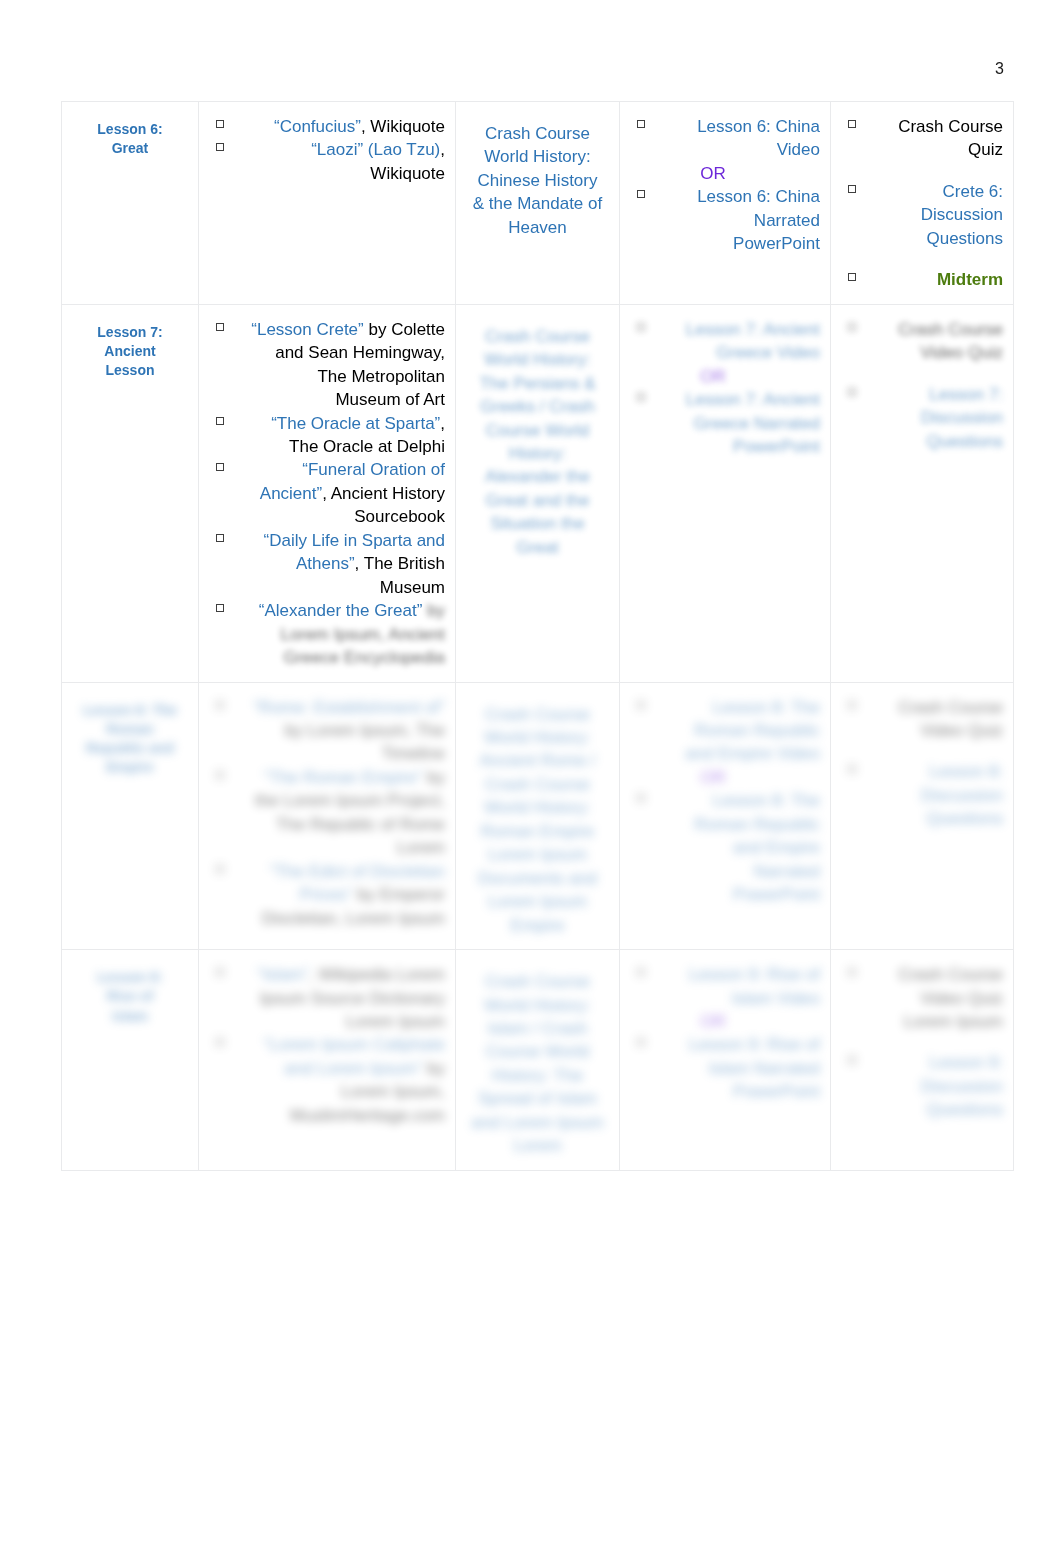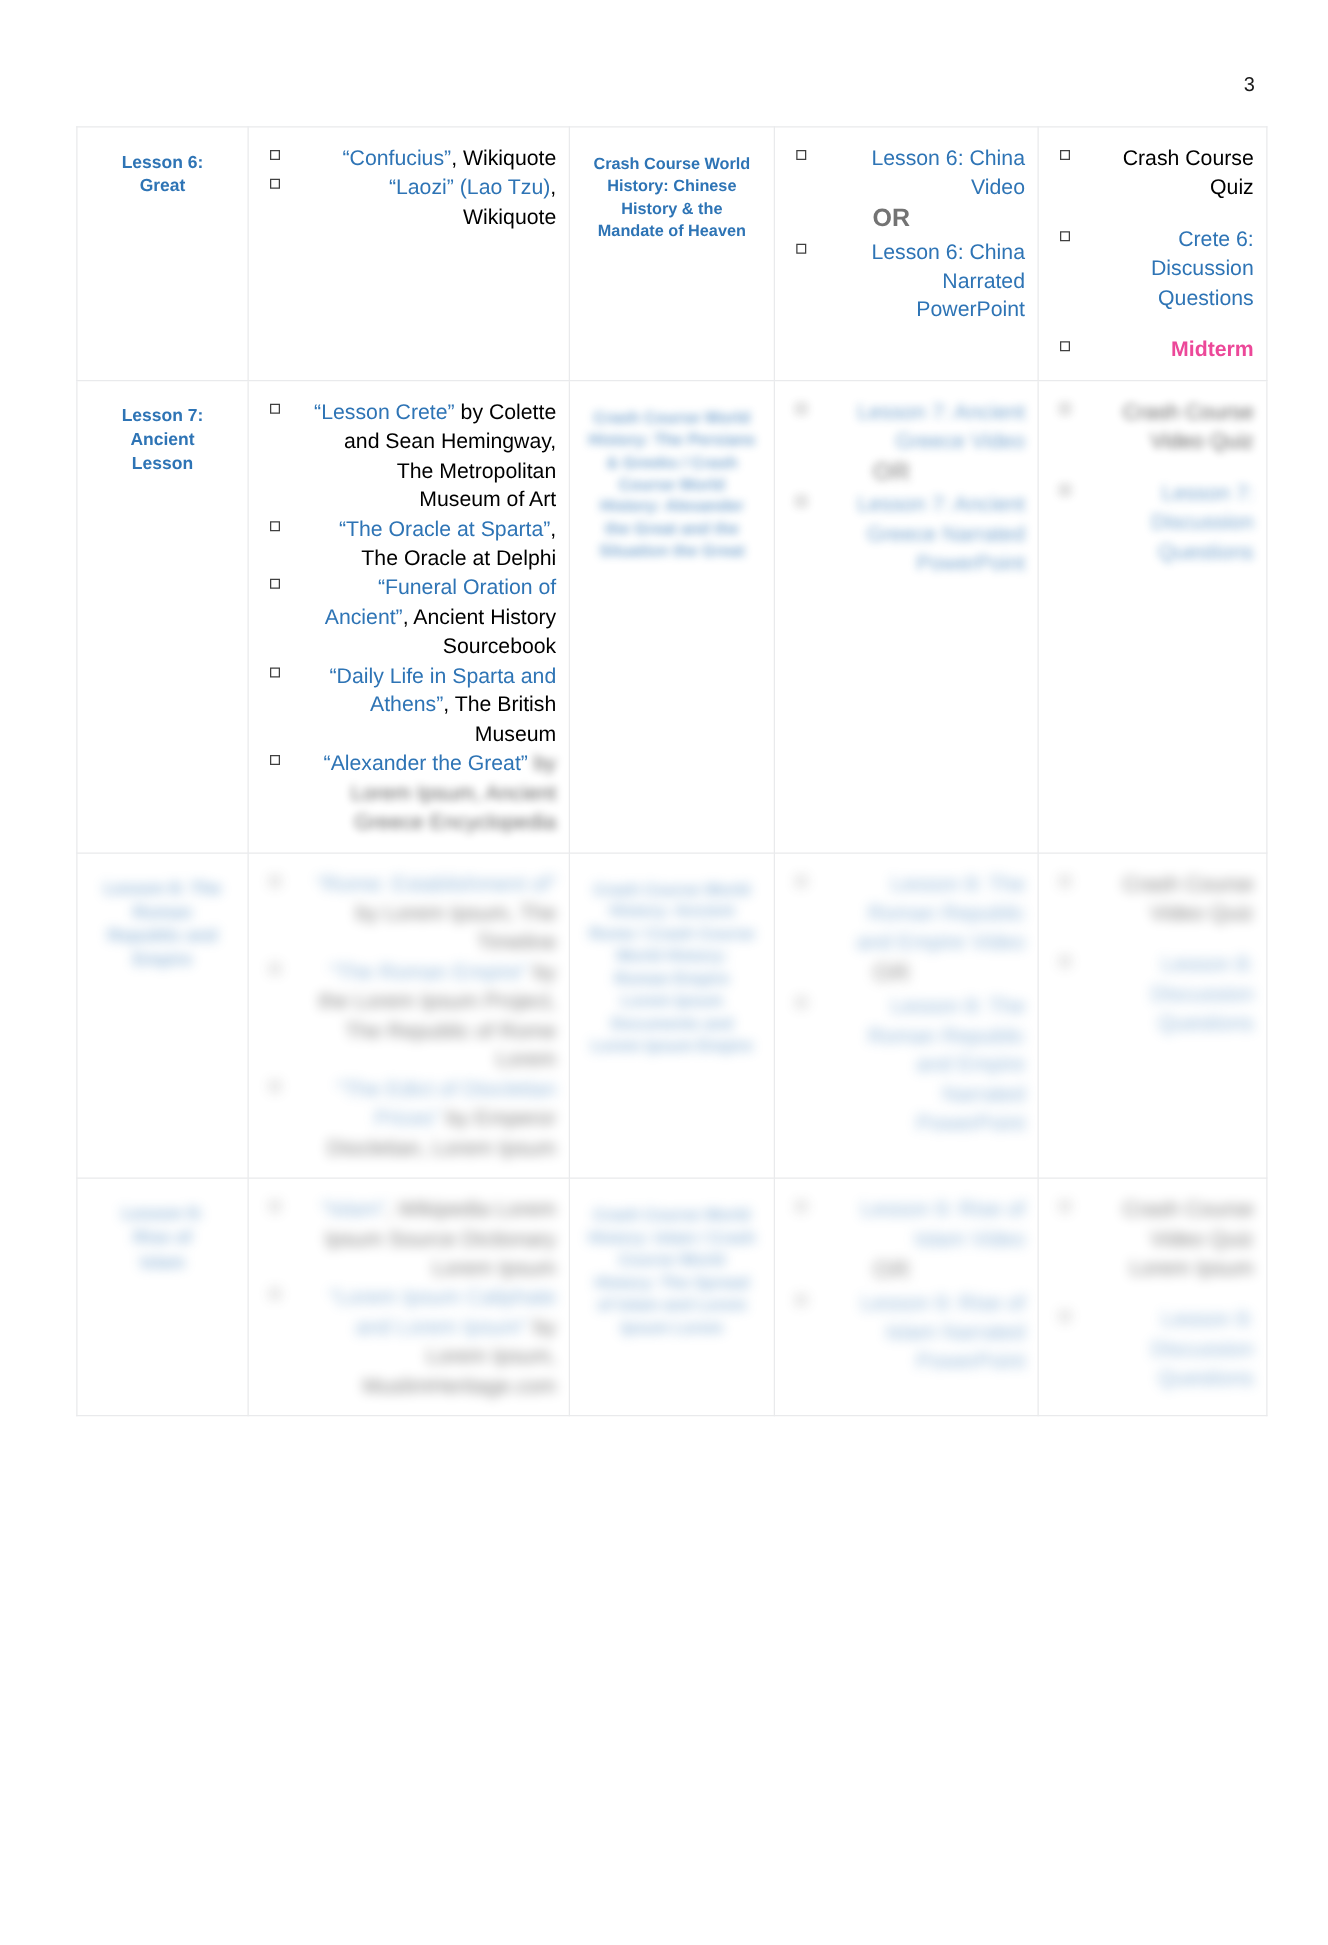--- a/index.html
+++ b/index.html
@@ -67,24 +67,23 @@
     color: #2e74b5;
     font-size: 14px;
     line-height: 1.38;
     padding: 18px 14px 12px 14px;
   }
 
   
   .centered-para {
     text-align: center;
     color: #2e74b5;
-    font-size: 13px;
+    font-size: 17px;
     line-height: 1.38;
     padding: 20px 14px 12px 14px;
-    font-weight: bold;
   }
 
   
   ul.sq-list {
     list-style: none;
     margin: 0;
     padding: 0;
   }
   ul.sq-list > li {
     position: relative;
@@ -105,27 +104,27 @@
     box-sizing: border-box;
     display: block;
   }
   ul.sq-list > li.nobullet { padding-left: 39px; }
 
   a.link, .link {
     color: #2e74b5;
     text-decoration: none;
   }
   .plain { color: #000000; }
-  .bold  { font-weight: bold; color: #ec4899; }
+  .bold  { font-weight: bold; color: #4d7c0f; }
   .or-sep {
     text-align: center;
-    font-weight: bold;
-    font-size: 20px;
+    font-weight: normal;
+    font-size: 17px;
     line-height: 1.38;
-    color: #737373;
+    color: #6d28d9;
     margin: 0;
     padding: 0 24px 0 0;
   }
   .spacer-sm { height: 18px; }
 
   
   .blurred {
     filter: blur(3.4px);
     opacity: 0.62;
   }

